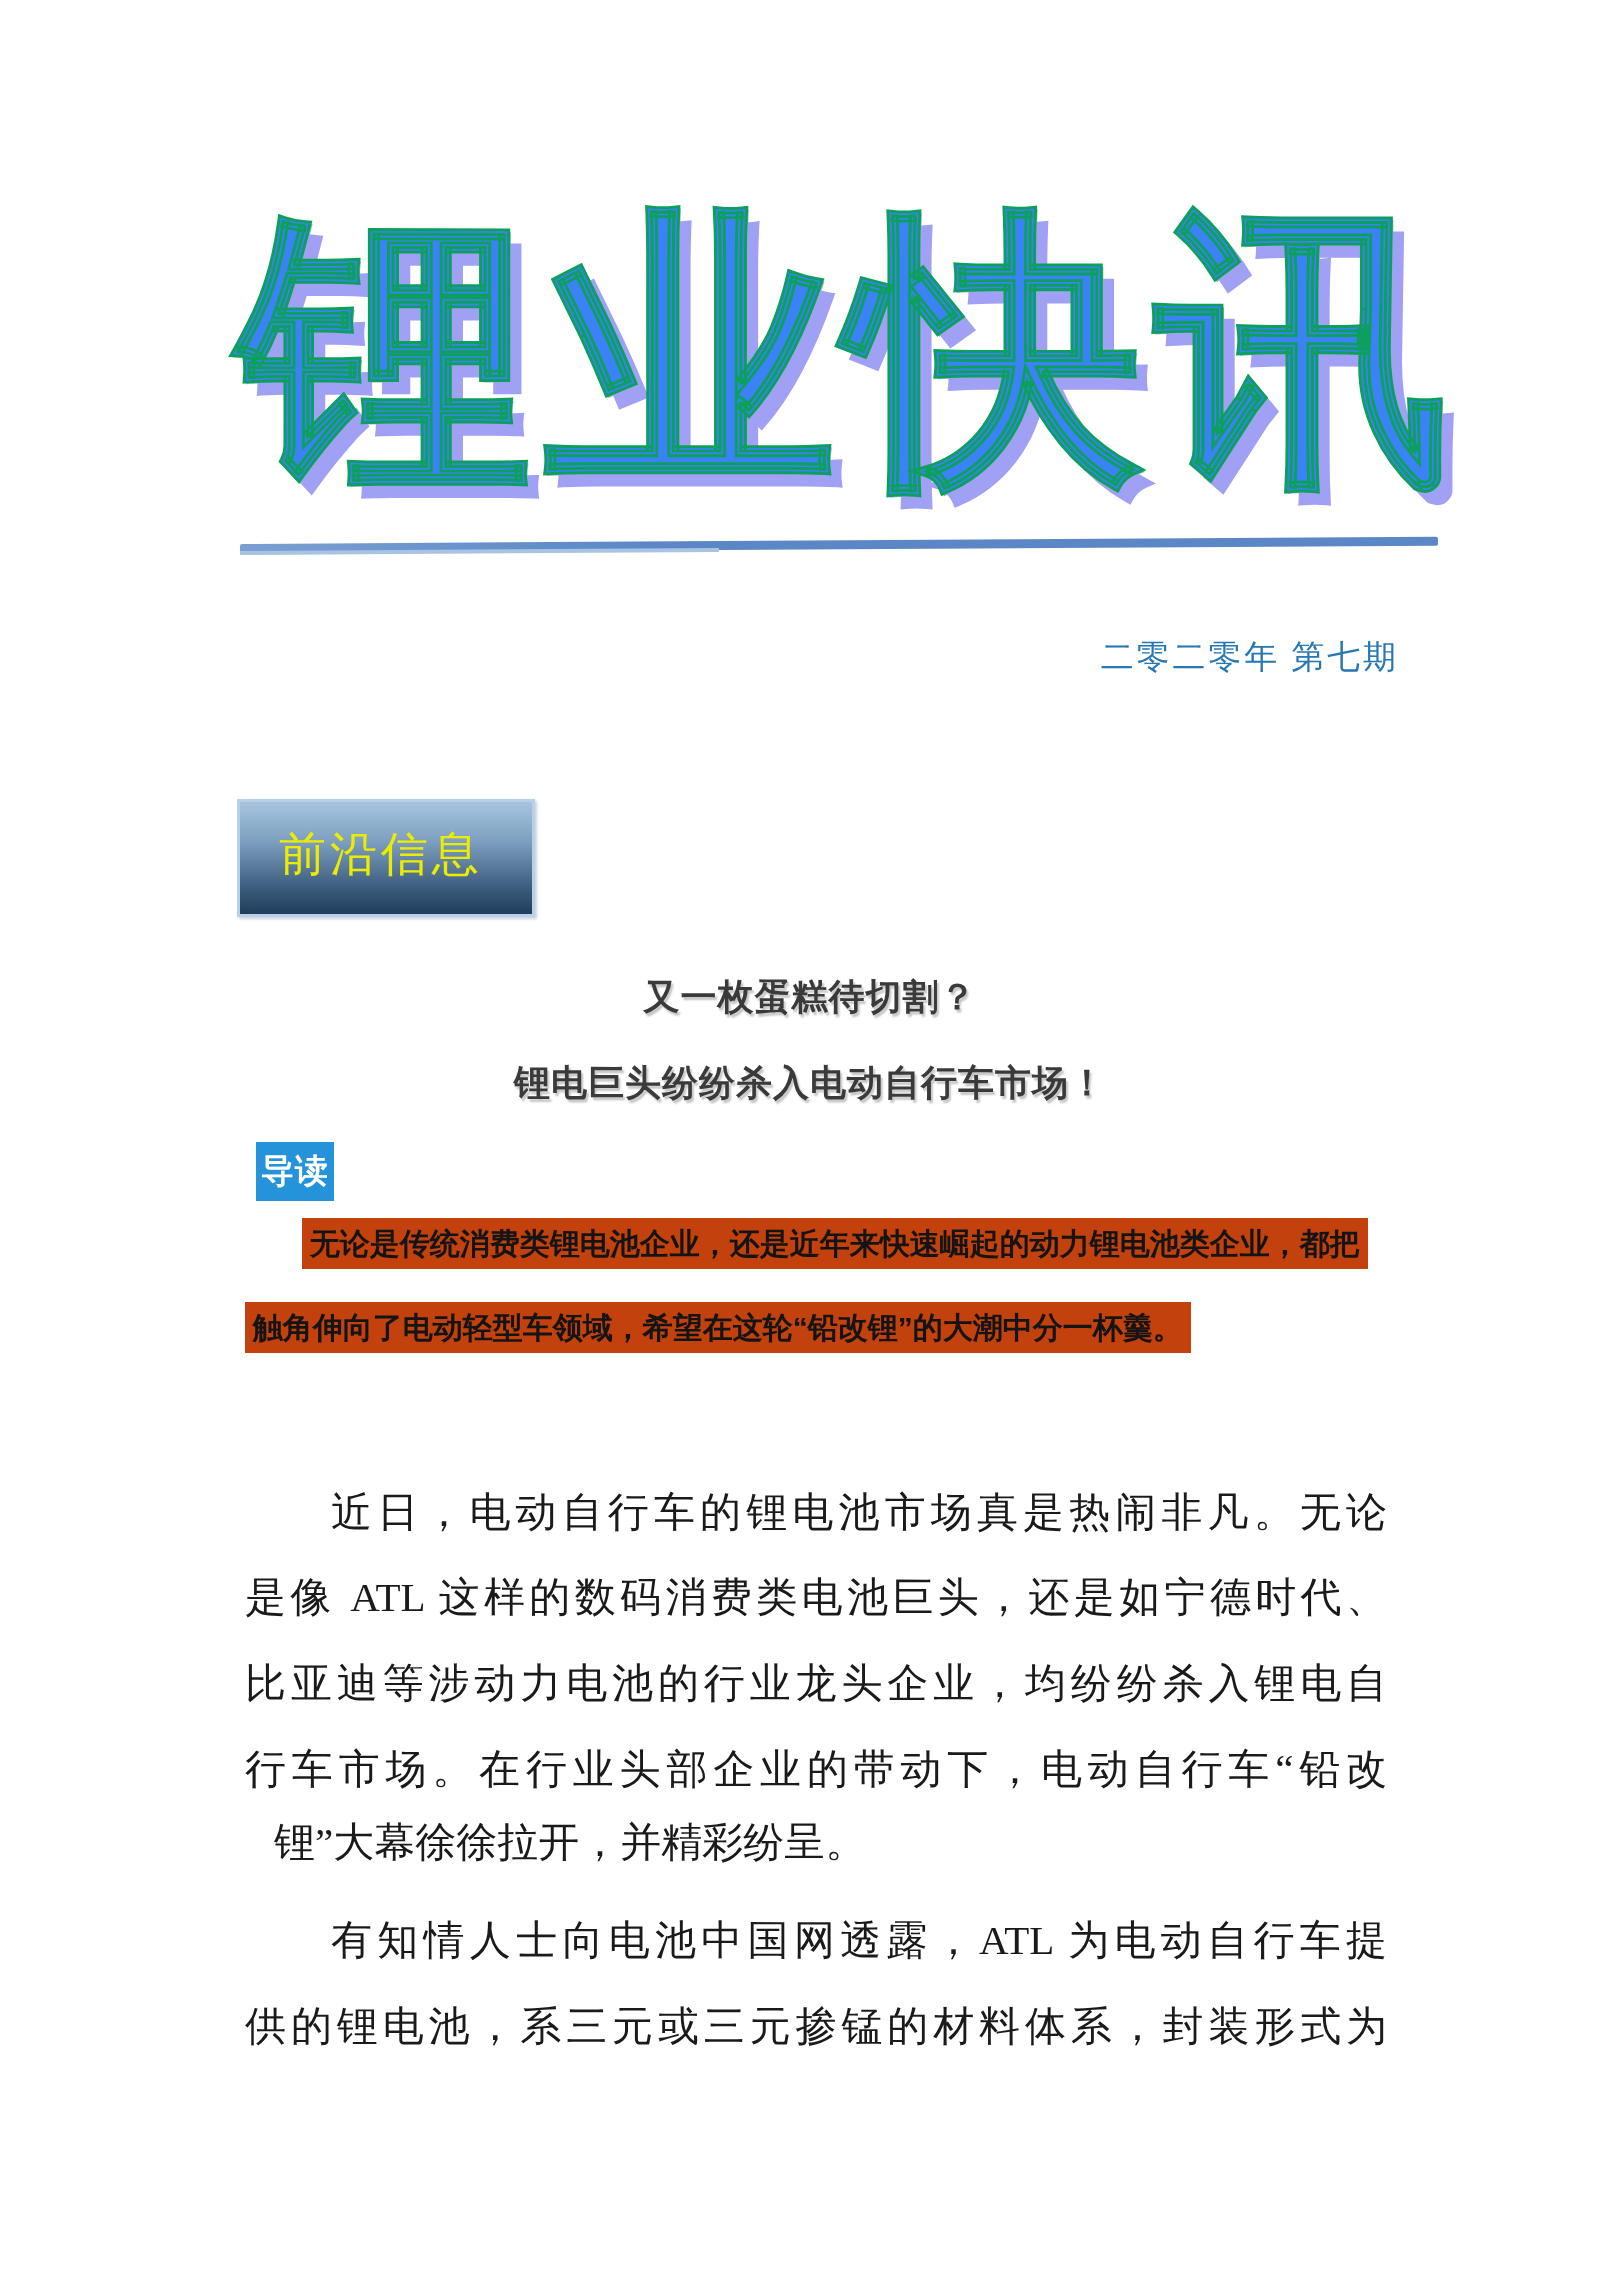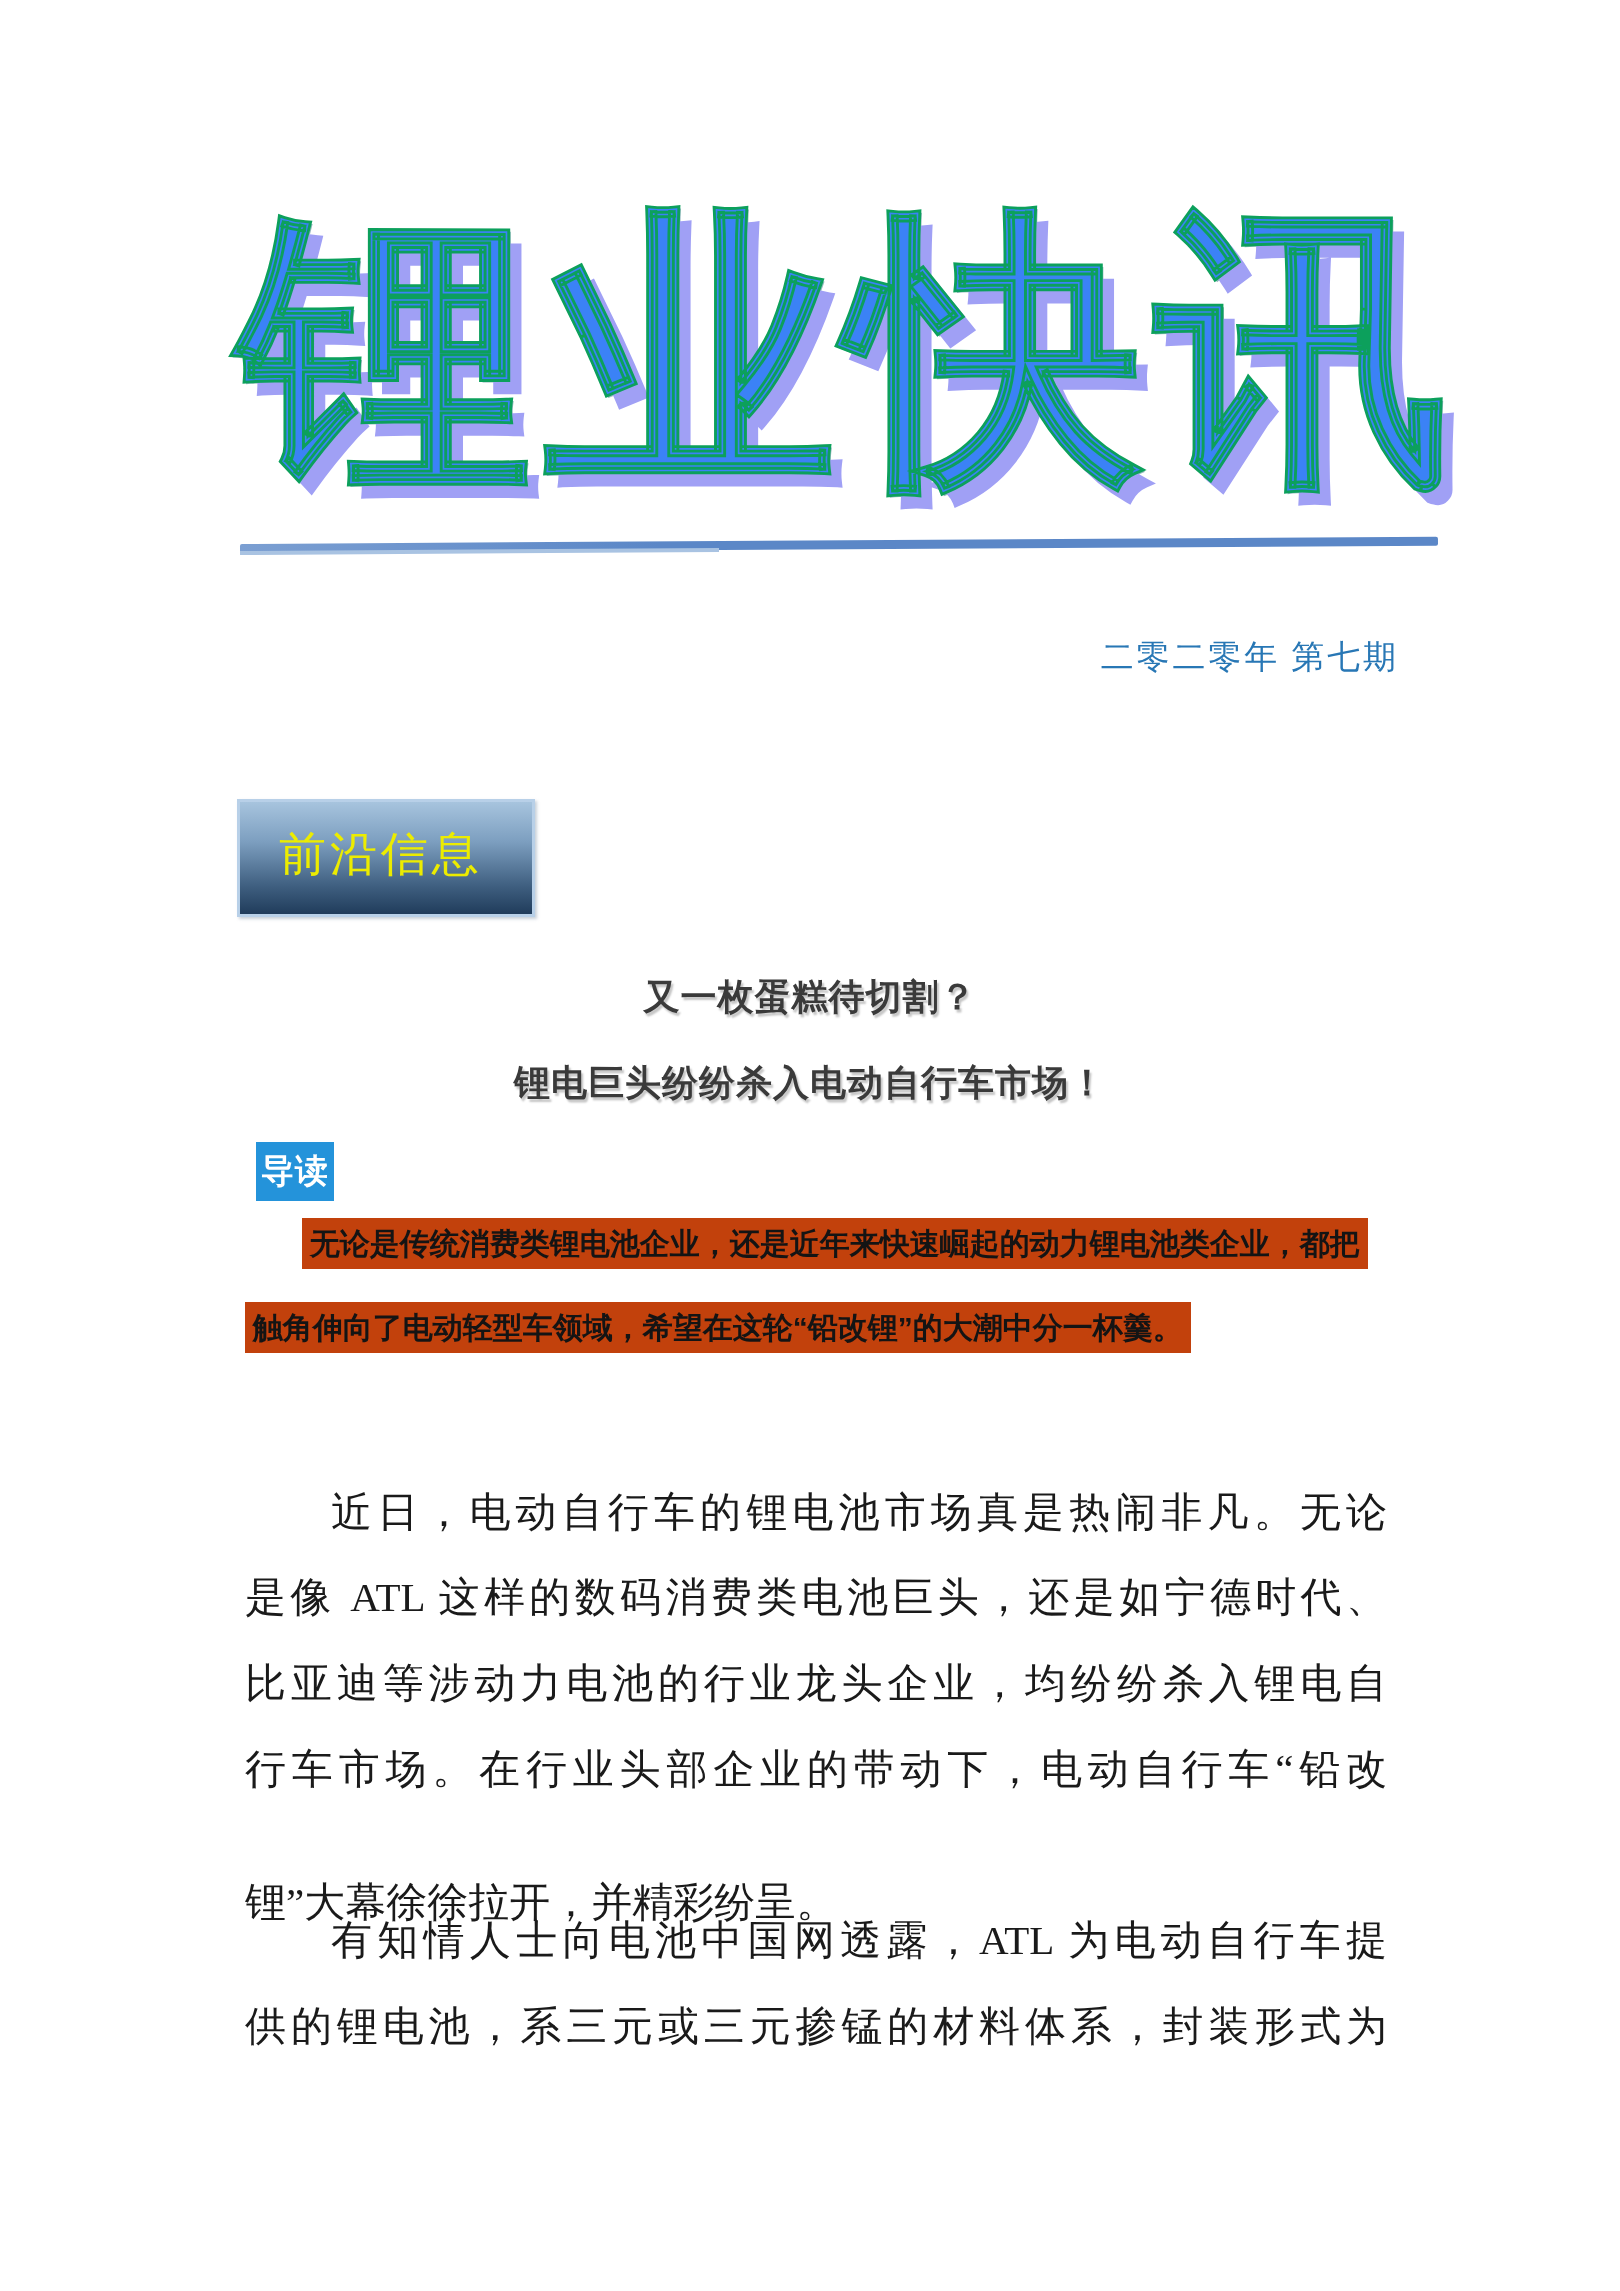--- a/index.html
+++ b/index.html
@@ -81,21 +81,21 @@
     font-size:41px; color:#1a1a1a;
     font-family:"Liberation Serif", serif;
     text-align:justify; text-align-last:justify;
   }
   .body-line.indent { padding-left:86px; width:1056px; }
   .body-line.para-end { text-align-last:left; }
   .bl-0 { top:1484px; }
   .bl-1 { top:1569px; }
   .bl-2 { top:1655px; }
   .bl-3 { top:1741px; }
-  .bl-4 { top:1874px; }
+  .bl-4 { top:1814px;margin-left:29px; }
   .bl-5 { top:1912px; }
   .bl-6 { top:1998px; }
 </style>
 </head>
 <body>
 
 <div>
 
   <div class="masthead-title">锂业快讯</div>
   <div class="masthead-rule"></div>

